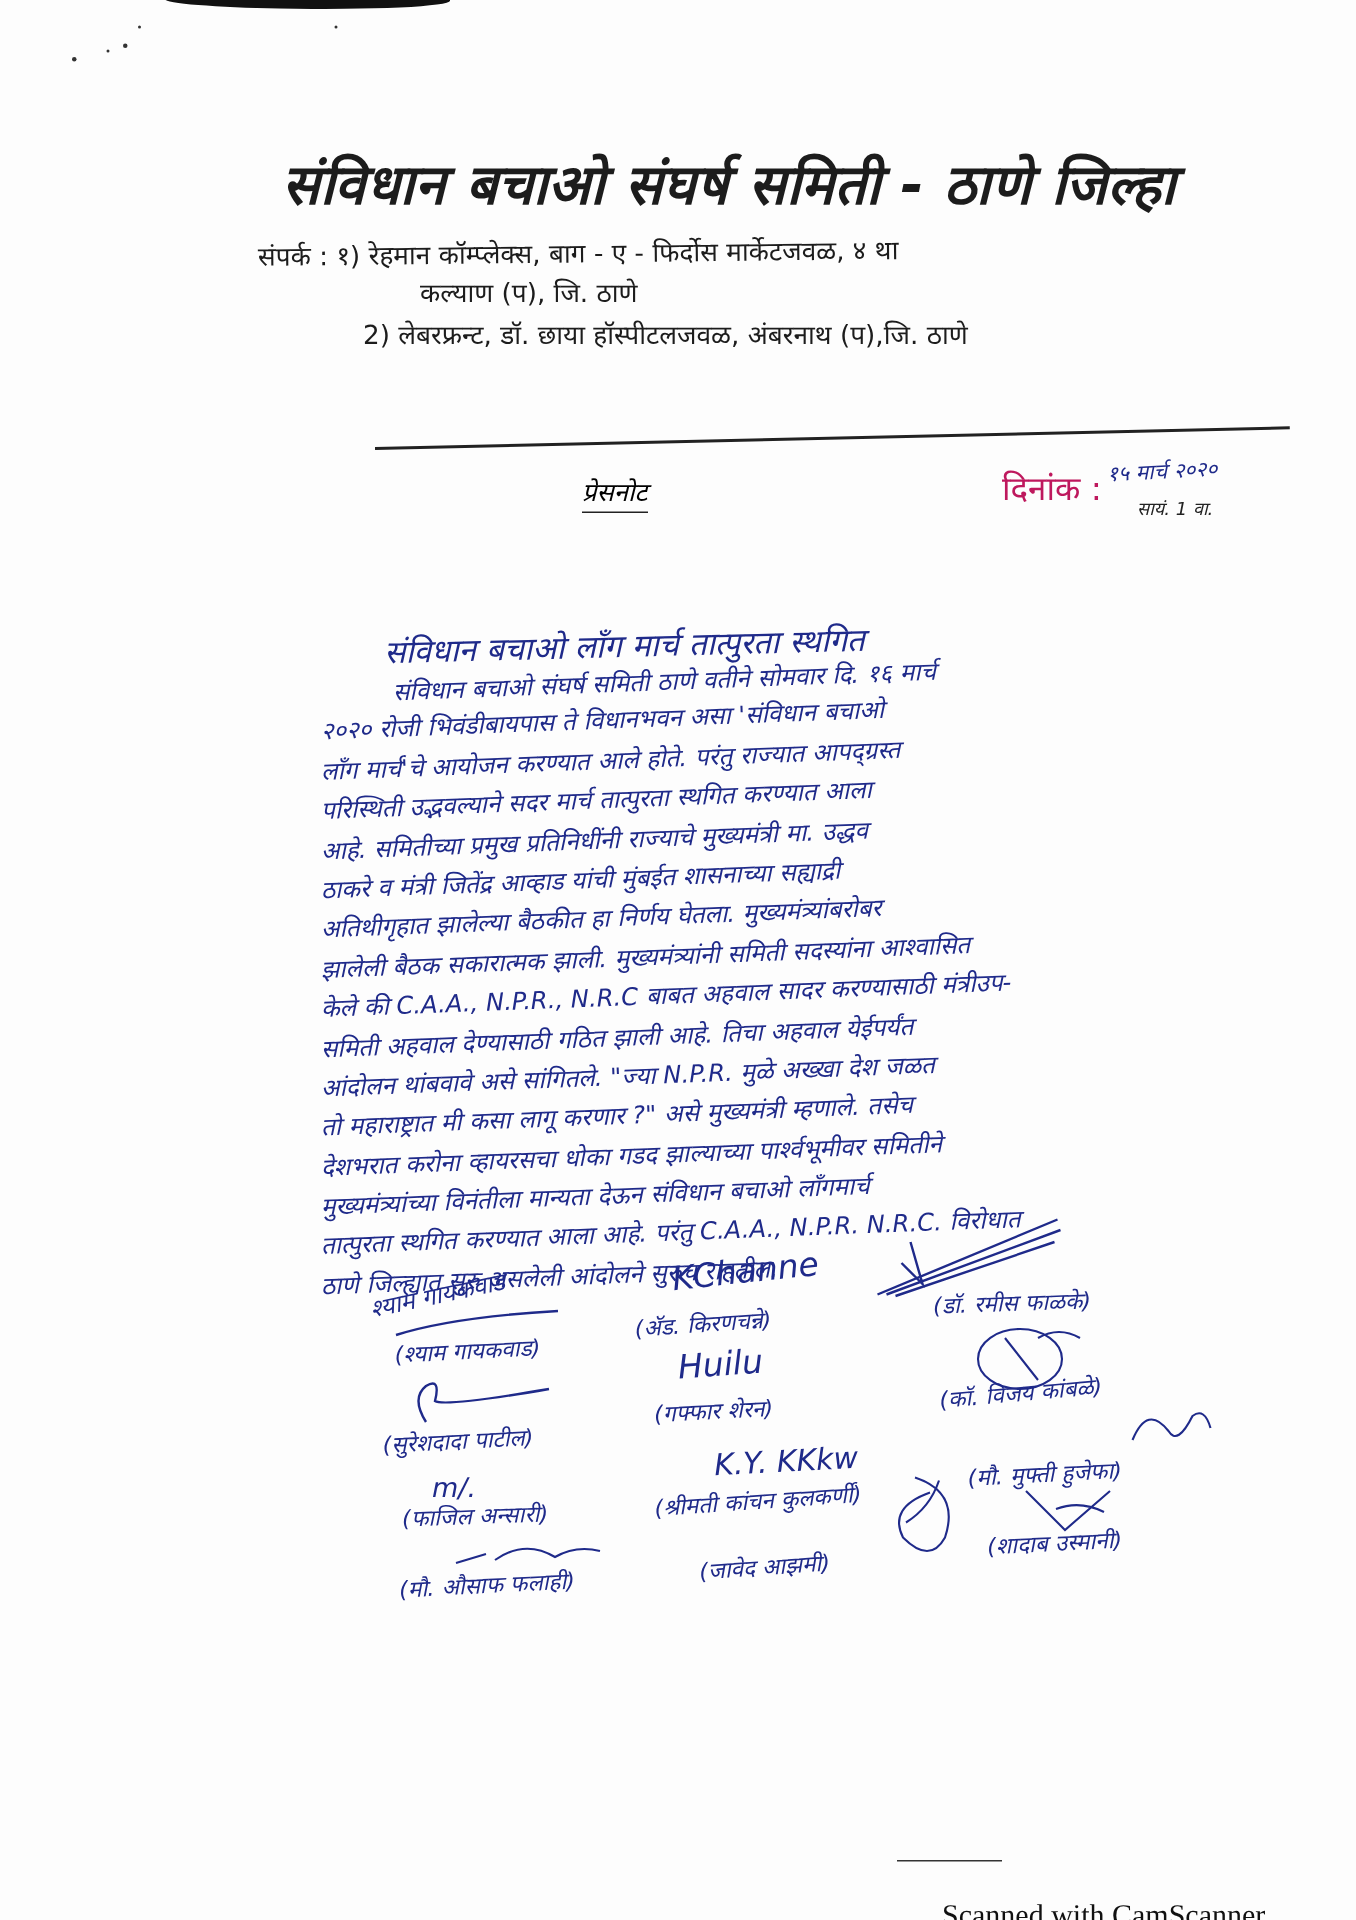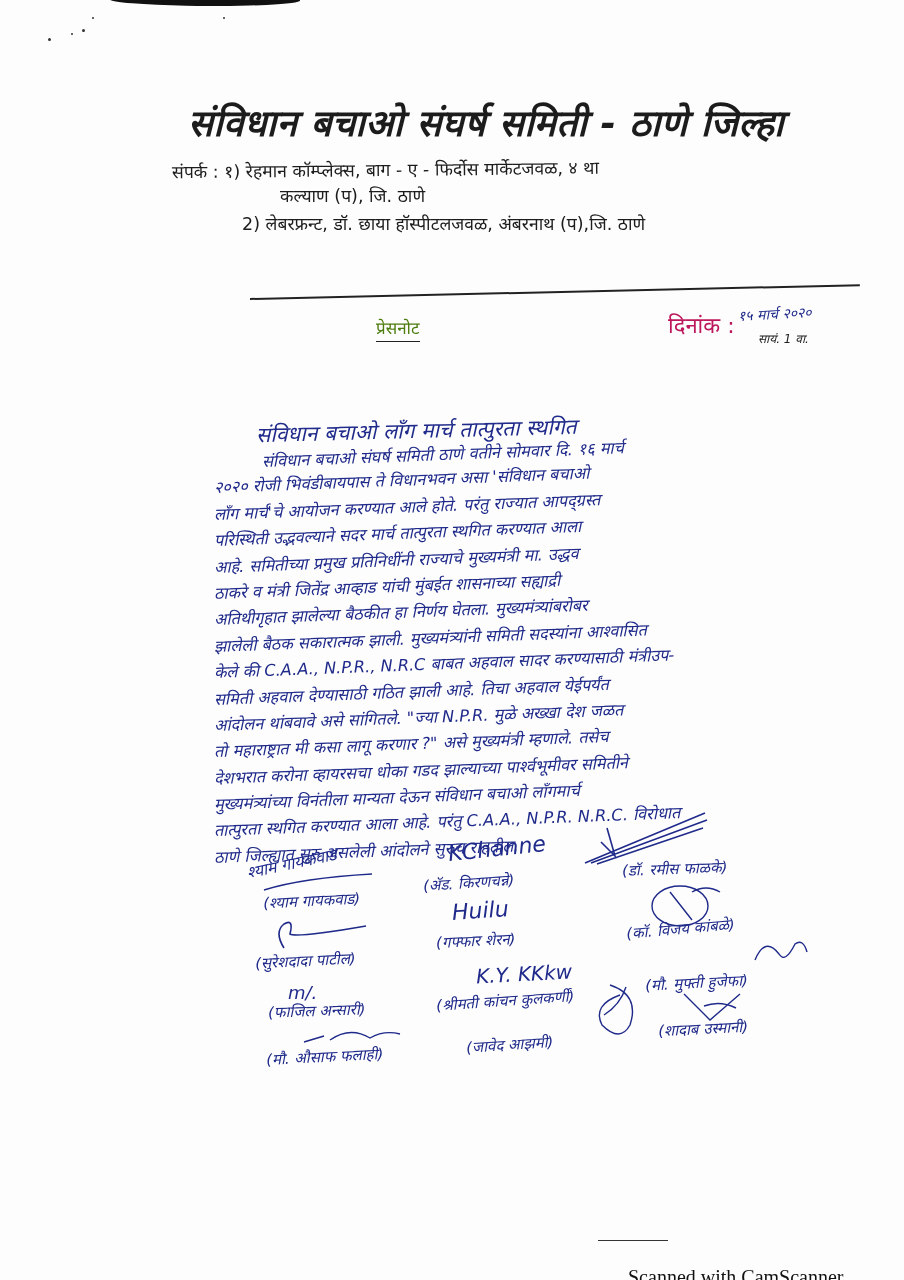--- a/index.html
+++ b/index.html
@@ -63,23 +63,24 @@
     .rule {
       position: absolute;
       height: 1.6px;
       background: #222;
       transform-origin: left center;
     }
     .rule.r1 { left: 250px; top: 298px; width: 610px; transform: rotate(-1.3deg); }
 
     .press-note {
       position: absolute;
-      left: 376px; top: 316px;
+      left: 388px; top: 316px;
       font-size: 17px;
-      color: #4d7c0f;
+      font-style: italic;
+      color: #000000;
       border-bottom: 1.6px solid #222;
       padding-bottom: 2px;
     }
     .date-label {
       position: absolute;
       left: 636px; top: 309px;
       font-size: 22px;
       color: #be185d;
       white-space: nowrap;
       margin-left: 32px;

